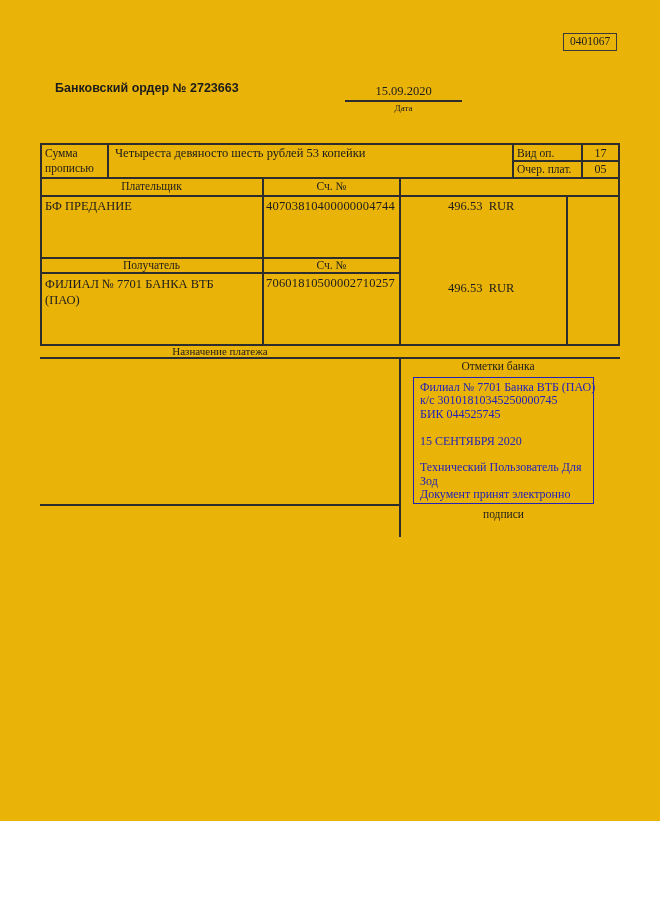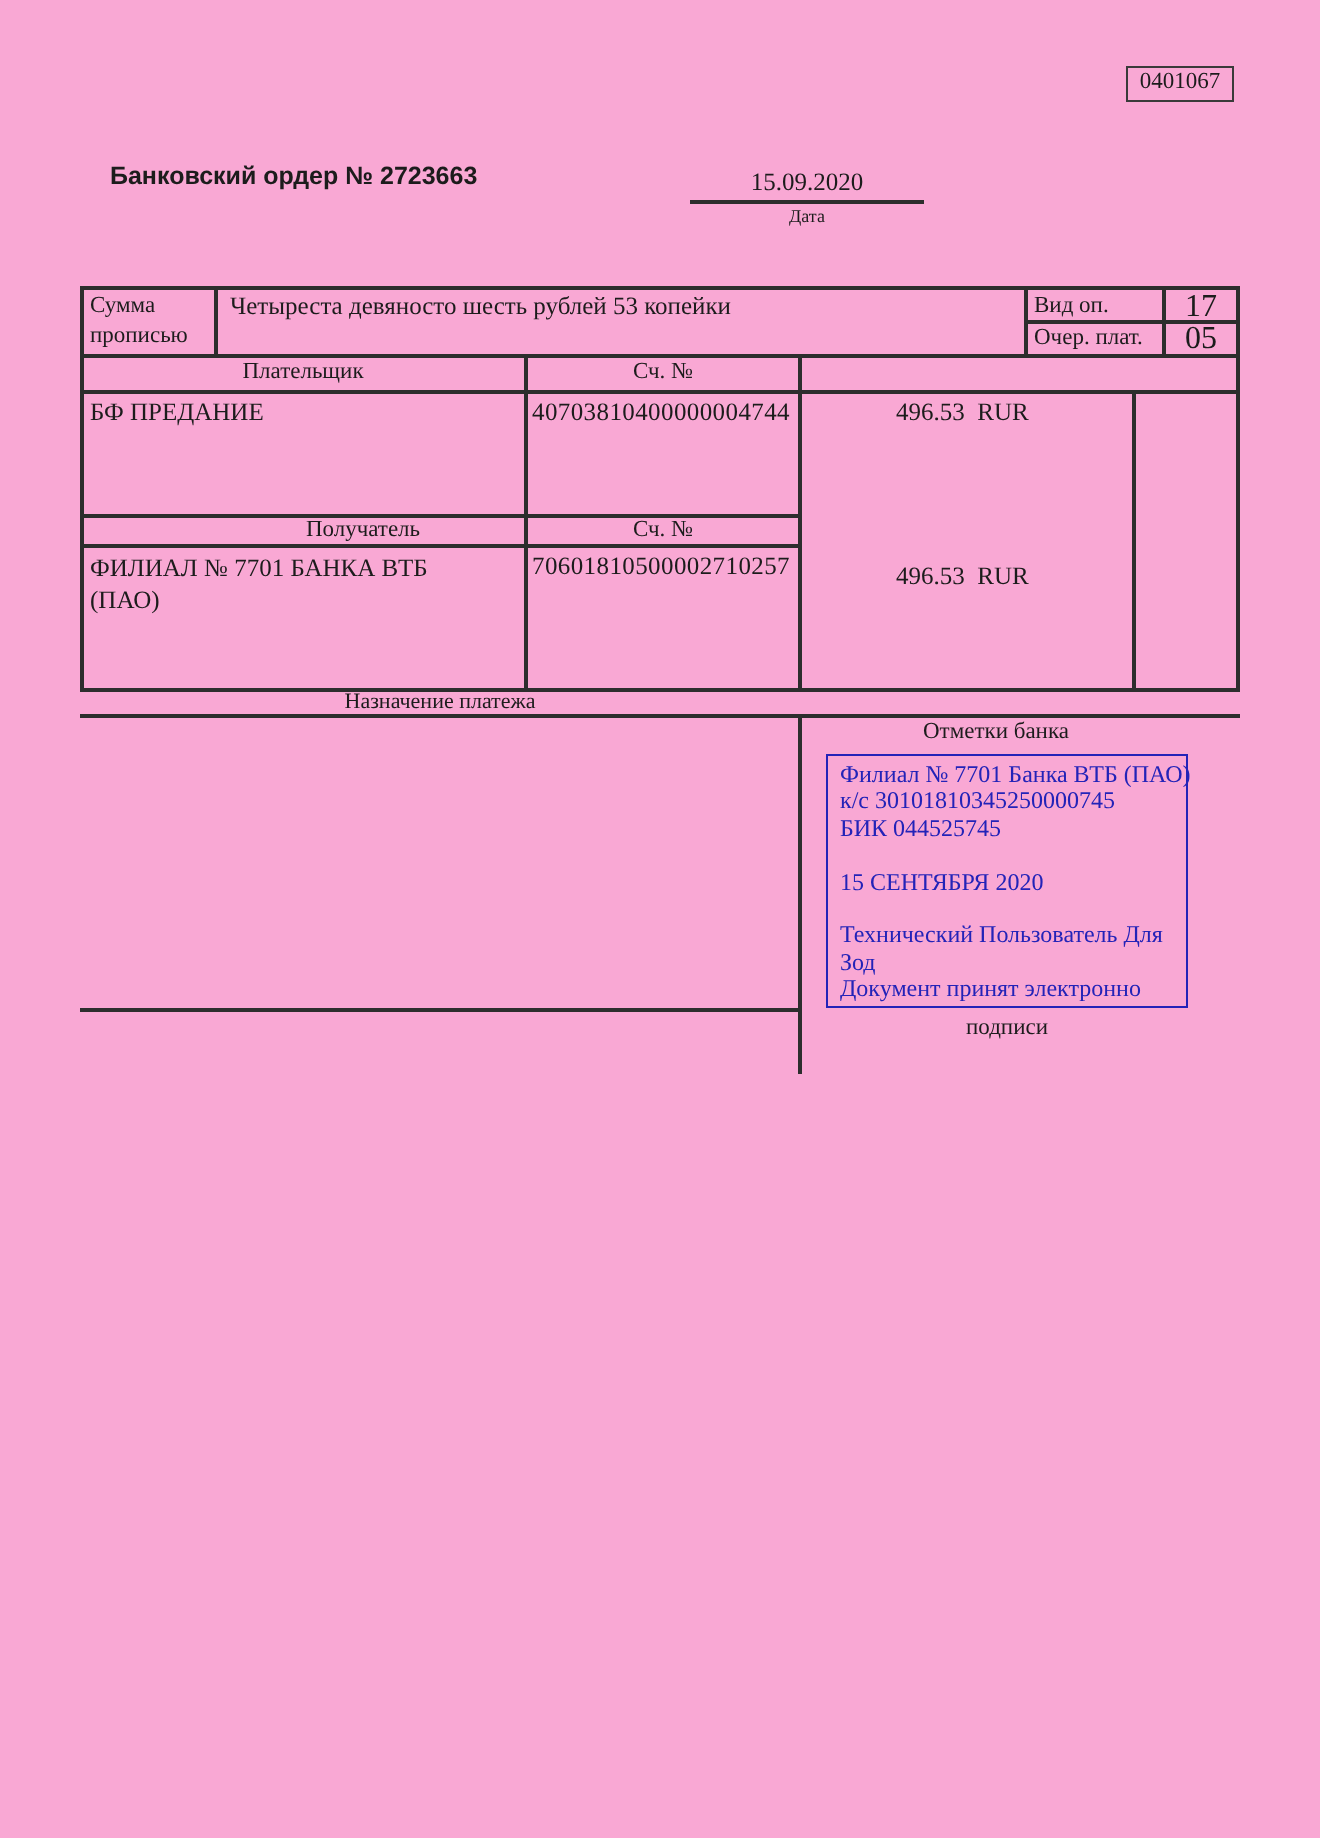--- a/index.html
+++ b/index.html
@@ -1,17 +1,17 @@
 <!DOCTYPE html>
 <html style="--stamp-color: #2323b8;"><head>
 <meta charset="utf-8">
 <style>
   html,body { margin:0; padding:0; background:#ffffff; }
   #page {
-    position:relative; width:660px; height:919px; background:#f9a8d4;
+    position:relative; width:660px; height:821px; background:#eab308;
     font-family:"Liberation Serif", serif; color:#1c1c1c; overflow:hidden;
   }
   .hline { position:absolute; height:2px; background:#2d2d2d; }
   .vline { position:absolute; width:1.5px; background:#2d2d2d; }
   .cell  { position:absolute; font-size:12.5px; line-height:15px; }
   .hdr   { position:absolute; font-size:11.5px; line-height:13px; text-align:center; }
   .pre   { white-space:pre;margin-left:43px; }
 
   .code-box {
     position:absolute; left:563px; top:33px; width:54px; height:18px;
@@ -21,32 +21,32 @@
   .doc-title {
     position:absolute; left:55px; top:81px;
     font-family:"Liberation Sans", sans-serif; font-weight:bold; font-size:12.5px;
   }
   .date-value { position:absolute; left:345px; top:84px; width:117px; text-align:center; font-size:12.5px; }
   .date-label { position:absolute; left:345px; top:103px; width:117px; text-align:center; font-size:9px; }
 
   .sum-words-label { left:45px; top:146px; width:58px; font-size:11.5px; line-height:15px; }
   .sum-words       { left:115px; top:146px; }
   .vid-op-label    { left:517px; top:146px; font-size:11.5px; }
-  .vid-op-value    { left:582px; top:146px; width:37px; text-align:center; font-size:16px; }
+  .vid-op-value    { left:582px; top:146px; width:37px; text-align:center; font-size:12px; }
   .ocher-label     { left:517px; top:162px; font-size:11.5px; }
-  .ocher-value     { left:582px; top:162px; width:37px; text-align:center; font-size:16px; }
+  .ocher-value     { left:582px; top:162px; width:37px; text-align:center; font-size:12px; }
 
   .payer-header       { left:40px;  top:180px; width:223px; }
   .payer-acct-header  { left:263px; top:180px; width:137px; }
   .amount-header      { left:400px; top:180px; width:220px; }
   .payer-name         { left:45px;  top:199px; }
   .payer-account      { left:266px; top:199px; letter-spacing:0.2px; }
   .payer-amount       { left:405px; top:199px; }
 
-  .payee-header       { left:40px;  top:259px; width:223px;margin-left:30px; }
+  .payee-header       { left:40px;  top:259px; width:223px; }
   .payee-acct-header  { left:263px; top:259px; width:137px; }
   .payee-name         { left:45px;  top:276px; width:205px; line-height:16px; }
   .payee-account      { left:266px; top:276px; letter-spacing:0.2px; }
   .payee-amount       { left:405px; top:281px; }
 
   .purpose-header { left:40px; top:345.5px; width:360px; font-size:11px; line-height:11px; }
   .purpose-text   { left:45px; top:361px; width:340px; line-height:16.5px; }
 
   .marks-label { left:403px; top:360px; width:190px; }
   .stamp {

